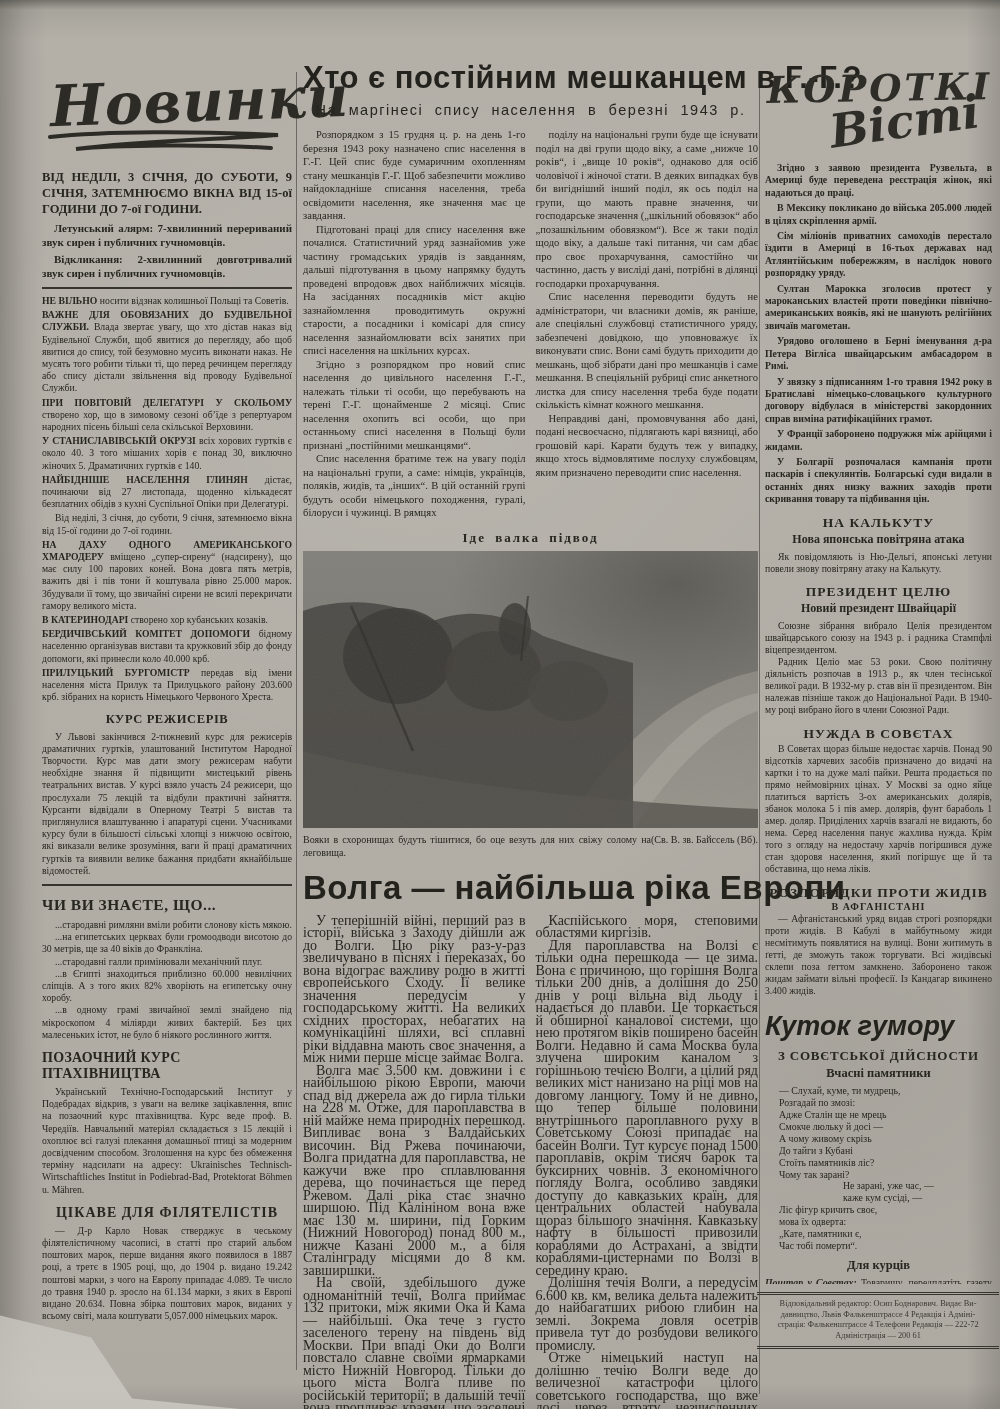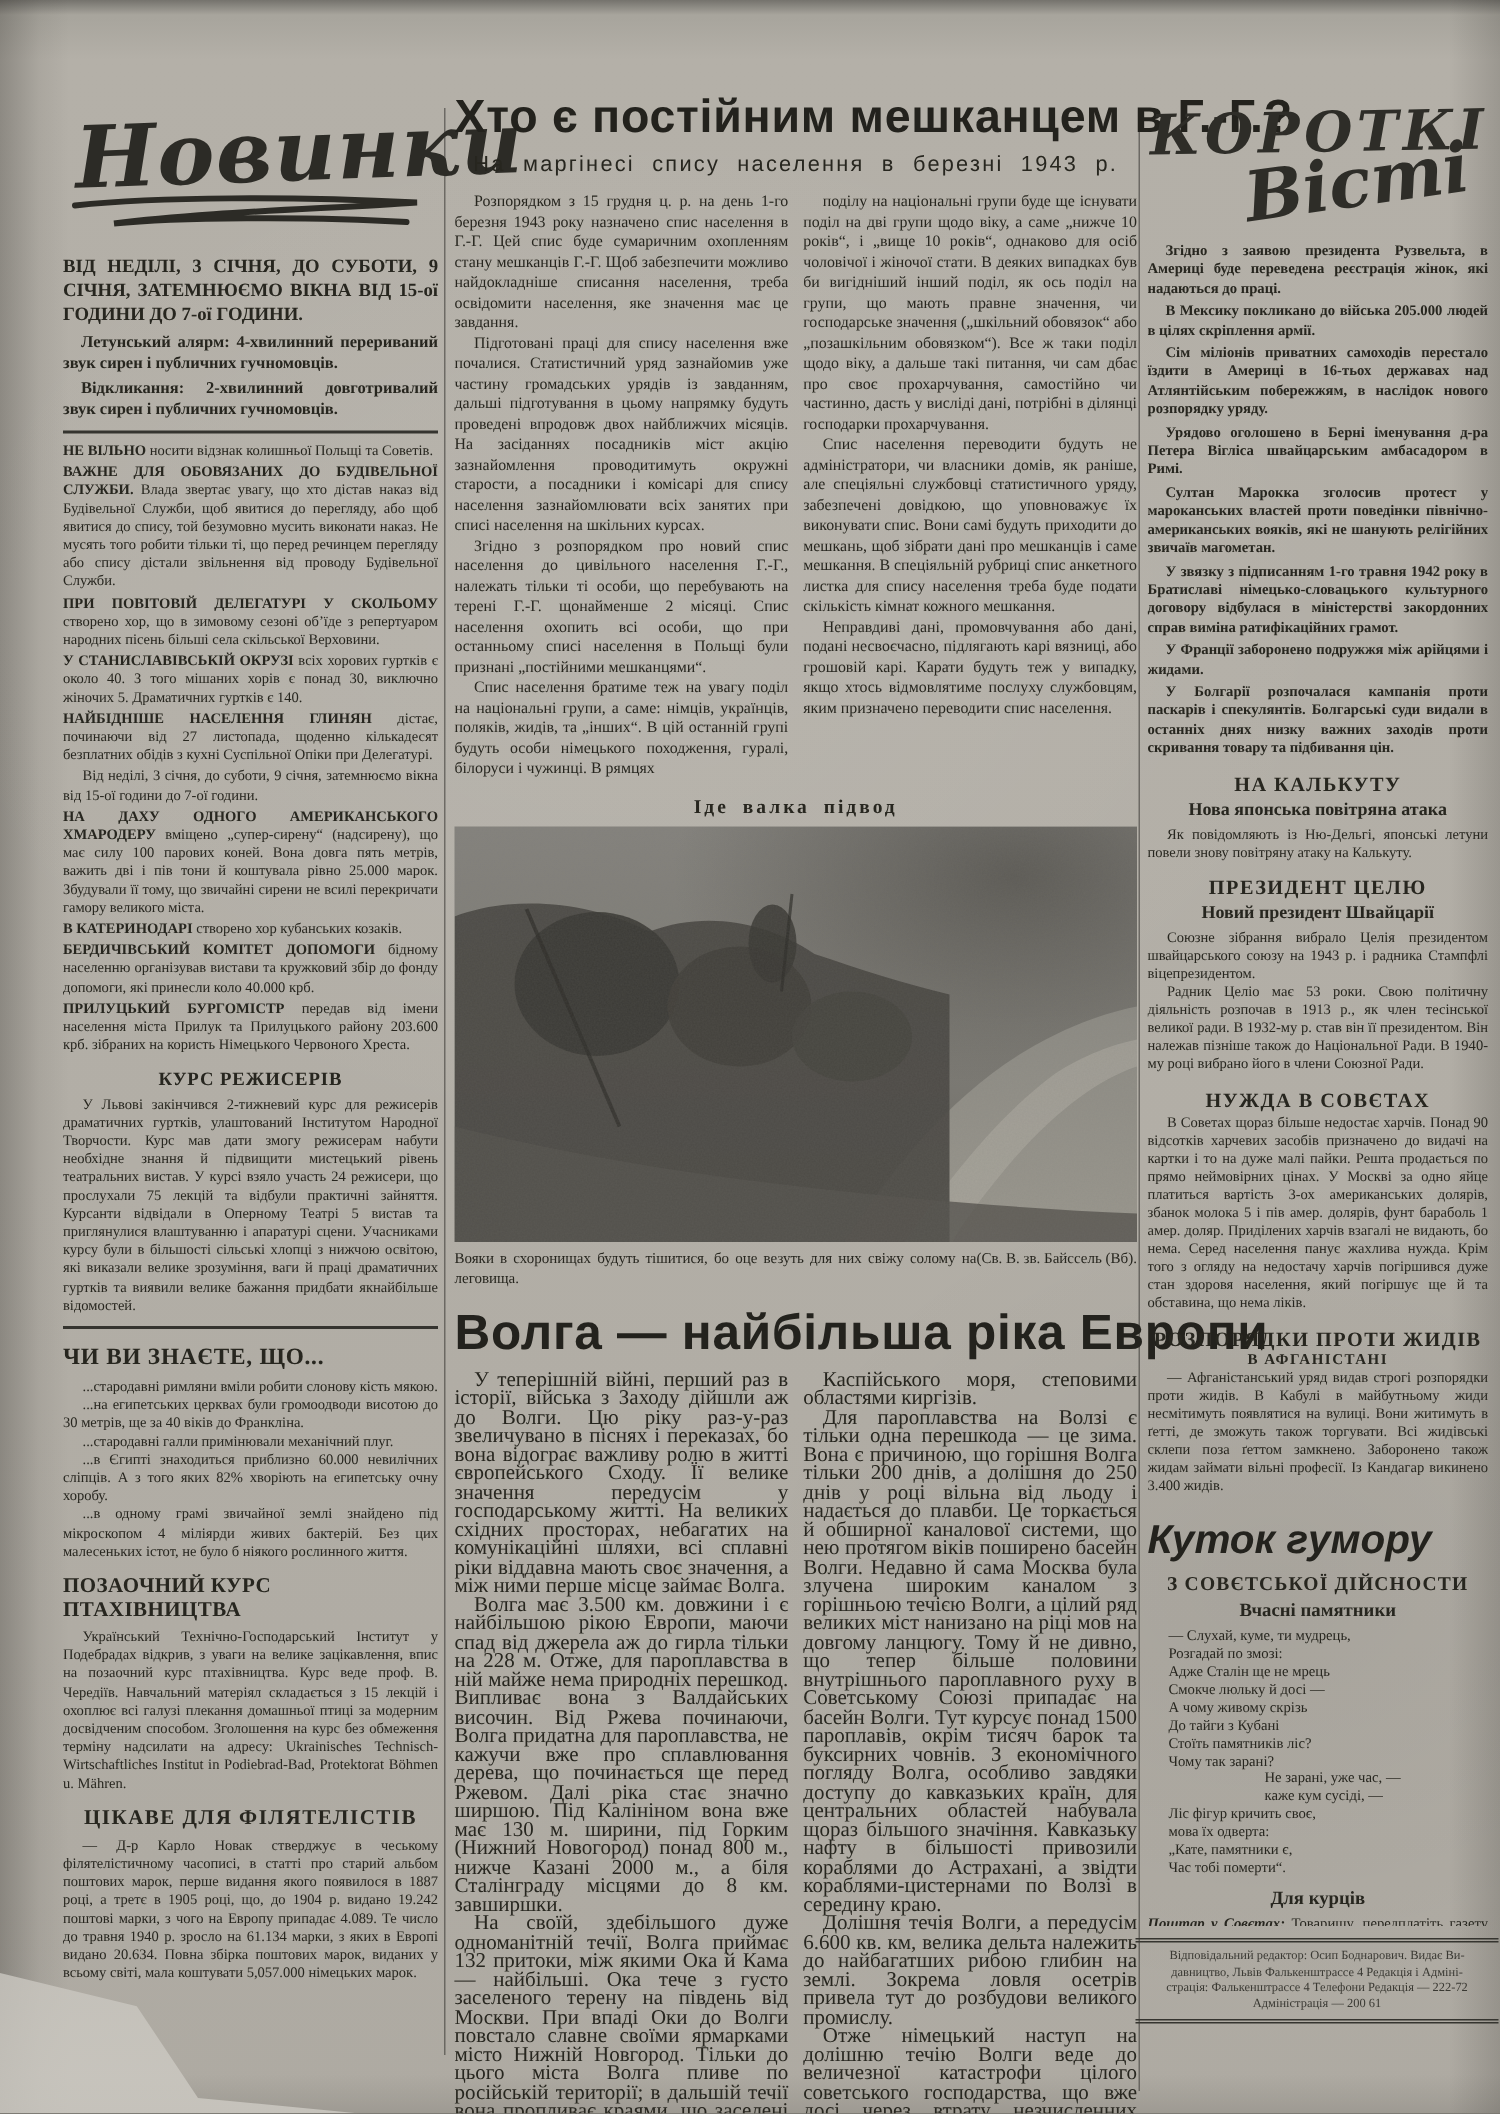--- a/index.html
+++ b/index.html
@@ -92,21 +92,21 @@
   <div class="torn-corner"></div>
   <div class="vrule" style="left:296px;top:72px;height:1298px;"></div>
   <div class="vrule" style="left:759px;top:72px;height:1322px;"></div>
 
   <div class="col col-left">
     <div class="masthead-l">Новинки</div>
     <svg class="swash" width="240" height="26" viewBox="0 0 240 26">
       <path d="M4 8 C 60 2, 150 2, 232 6 C 180 10, 90 12, 30 20 C 70 16, 160 15, 225 19" fill="none" stroke="#2c2b26" stroke-width="4" stroke-linecap="round"></path>
     </svg>
     <p class="blackout just">ВІД НЕДІЛІ, 3 СІЧНЯ, ДО СУБОТИ, 9 СІЧНЯ, ЗАТЕМНЮЄМО ВІКНА ВІД 15-ої ГОДИНИ ДО 7-ої ГОДИНИ.</p>
-    <p class="alarm just">Летунський алярм: 4-хвилинний перериваний звук сирен і публичних гучномовців.</p>
+    <p class="alarm just">Летунський алярм: 7-хвилинний перериваний звук сирен і публичних гучномовців.</p>
     <p class="alarm just">Відкликання: 2-хвилинний довготривалий звук сирен і публичних гучномовців.</p>
     <hr class="hrule">
     <div>
       <p class="lbody just brief"><span class="lead">НЕ ВІЛЬНО</span> <span>носити відзнак колишньої Польщі та Советів.</span></p>
       <p class="lbody just brief"><span class="lead">ВАЖНЕ ДЛЯ ОБОВЯЗАНИХ ДО БУДІВЕЛЬНОЇ СЛУЖБИ.</span> <span>Влада звертає увагу, що хто дістав наказ від Будівельної Служби, щоб явитися до перегляду, або щоб явитися до спису, той безумовно мусить виконати наказ. Не мусять того робити тільки ті, що перед речинцем перегляду або спису дістали звільнення від проводу Будівельної Служби.</span></p>
       <p class="lbody just brief"><span class="lead">ПРИ ПОВІТОВІЙ ДЕЛЕГАТУРІ У СКОЛЬОМУ</span> <span>створено хор, що в зимовому сезоні об’їде з репертуаром народних пісень більші села скільської Верховини.</span></p>
       <p class="lbody just brief"><span class="lead">У СТАНИСЛАВІВСЬКІЙ ОКРУЗІ</span> <span>всіх хорових гуртків є около 40. З того мішаних хорів є понад 30, виключно жіночих 5. Драматичних гуртків є 140.</span></p>
       <p class="lbody just brief"><span class="lead">НАЙБІДНІШЕ НАСЕЛЕННЯ ГЛИНЯН</span> <span>дістає, починаючи від 27 листопада, щоденно кількадесят безплатних обідів з кухні Суспільної Опіки при Делегатурі.</span></p>
       <p class="lbody just brief par"><span>Від неділі, 3 січня, до суботи, 9 січня, затемнюємо вікна від 15-ої години до 7-ої години.</span></p>
       <p class="lbody just brief"><span class="lead">НА ДАХУ ОДНОГО АМЕРИКАНСЬКОГО ХМАРОДЕРУ</span> <span>вміщено „супер-сирену“ (надсирену), що має силу 100 парових коней. Вона довга пять метрів, важить дві і пів тони й коштувала рівно 25.000 марок. Збудували її тому, що звичайні сирени не всилі перекричати гамору великого міста.</span></p>
@@ -207,22 +207,22 @@
   <div class="col col-right">
     <div class="masthead-r">
       <div class="l1">КОРОТКІ</div>
       <div class="l2">Вісті</div>
     </div>
     <div style="height:14px;"></div>
     <div>
         <div class="rbrief just">Згідно з заявою президента Рузвельта, в Америці буде переведена реєстрація жінок, які надаються до праці.</div>
         <div class="rbrief just">В Мексику покликано до війська 205.000 людей в цілях скріплення армії.</div>
         <div class="rbrief just">Сім міліонів приватних самоходів перестало їздити в Америці в 16-тьох державах над Атлянтійським побережжям, в наслідок нового розпорядку уряду.</div>
+        <div class="rbrief just">Султан Марокка зголосив протест у мароканських властей проти поведінки північно-американських вояків, які не шанують релігійних звичаїв магометан.</div>
         <div class="rbrief just">Урядово оголошено в Берні іменування д-ра Петера Вігліса швайцарським амбасадором в Римі.</div>
-        <div class="rbrief just">Султан Марокка зголосив протест у мароканських властей проти поведінки північно-американських вояків, які не шанують релігійних звичаїв магометан.</div>
         <div class="rbrief just">У звязку з підписанням 1-го травня 1942 року в Братиславі німецько-словацького культурного договору відбулася в міністерстві закордонних справ виміна ратифікаційних грамот.</div>
         <div class="rbrief just">У Франції заборонено подружжя між арійцями і жидами.</div>
         <div class="rbrief just">У Болгарії розпочалася кампанія проти паскарів і спекулянтів. Болгарські суди видали в останніх днях низку важних заходів проти скривання товару та підбивання цін.</div>
       </div>
     <div class="rsec-h">НА КАЛЬКУТУ</div>
     <div class="rsec-sub">Нова японська повітряна атака</div>
     <p class="rbody just par">Як повідомляють із Ню-Дельгі, японські летуни повели знову повітряну атаку на Калькуту.</p>
     <div class="rsec-h">ПРЕЗИДЕНТ ЦЕЛЮ</div>
     <div class="rsec-sub">Новий президент Швайцарії</div>
     <p class="rbody just par">Союзне зібрання вибрало Целія президентом швайцарського союзу на 1943 р. і радника Стампфлі віцепрезидентом.</p>

